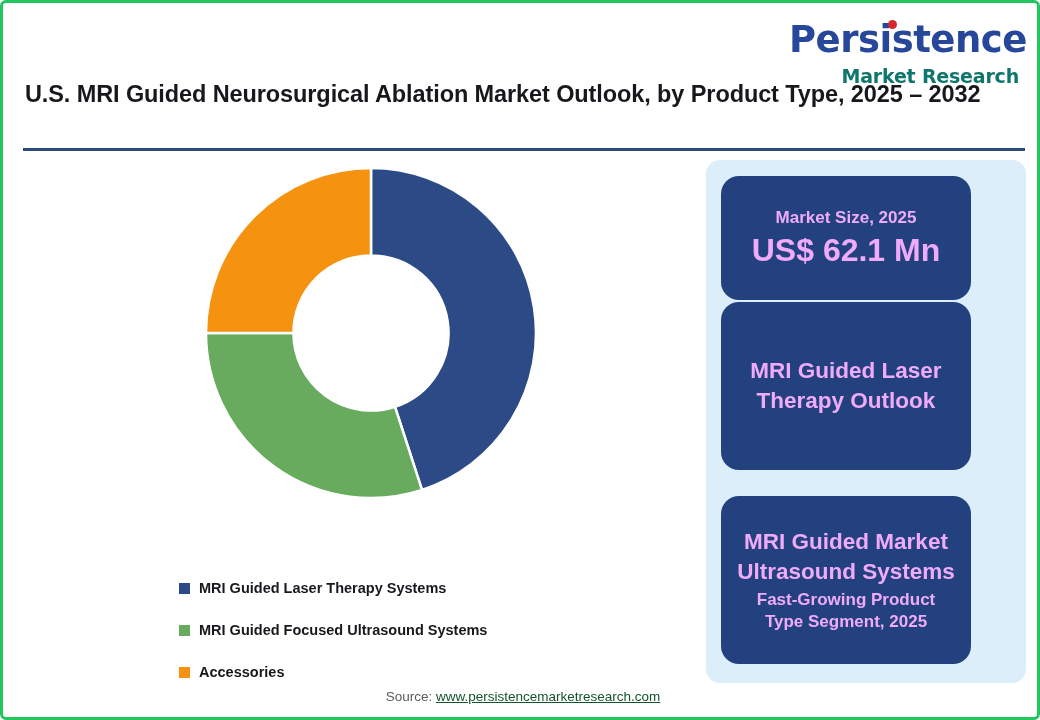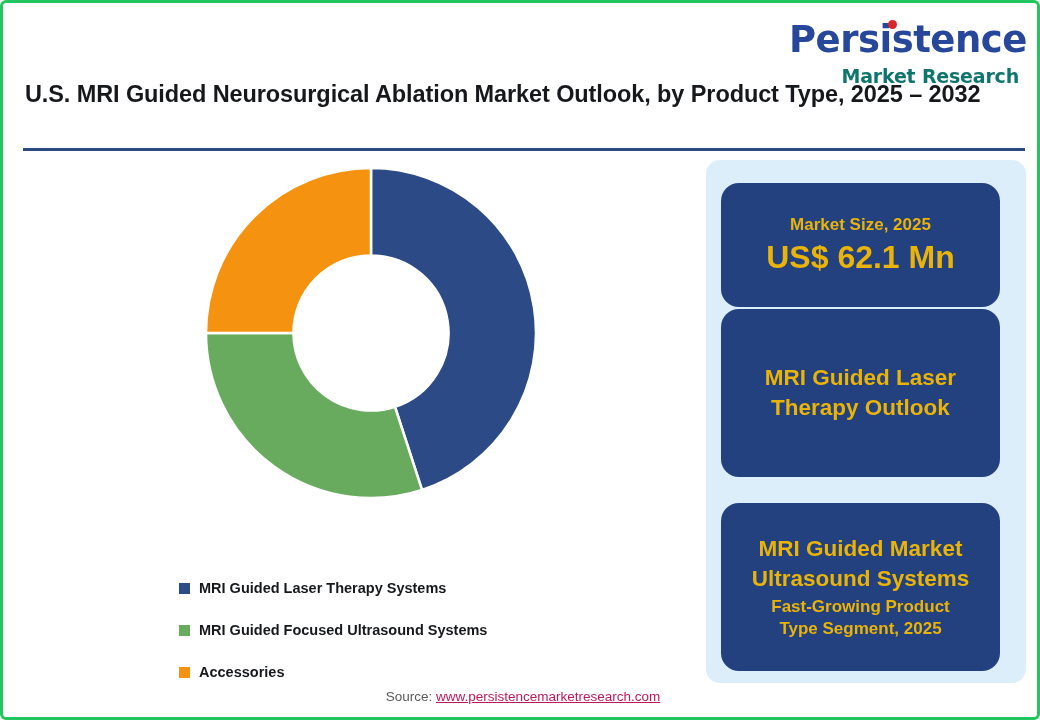--- a/index.html
+++ b/index.html
@@ -125,31 +125,30 @@
     left: 703px;
     top: 157px;
     width: 320px;
     height: 523px;
     background: #ddeefb;
     border-radius: 14px;
   }
   .card {
     position: absolute;
     left: 15px;
-    width: 279px;
+    width: 250px;
     background: #22417e;
     border-radius: 18px;
-    color: #eab308;
+    color: #f0abfc;
     text-align: center;
     box-sizing: border-box;
     display: flex;
     flex-direction: column;
     align-items: center;
     justify-content: center;
-    margin-top: 7px;
   }
   #card-1 { top: 16px;  height: 124px; }
   #card-2 { top: 142px; height: 168px; }
   #card-3 { top: 336px; height: 168px; }
 
   .card-small {
     font-size: 17px;
     font-weight: bold;
     line-height: 1.25;
   }
@@ -177,21 +176,21 @@
   #source {
     position: absolute;
     left: 0;
     top: 686px;
     width: 1040px;
     text-align: center;
     font-size: 13.5px;
     color: #5a5a5a;
   }
   #source-link {
-    color: #be185d;
+    color: #14532d;
     text-decoration: underline;
   }
 </style>
 </head>
 <body>
 
 <div id="frame">
 
   <div id="logo">
     <div id="logo-word" style="color: rgb(39, 72, 154);">

